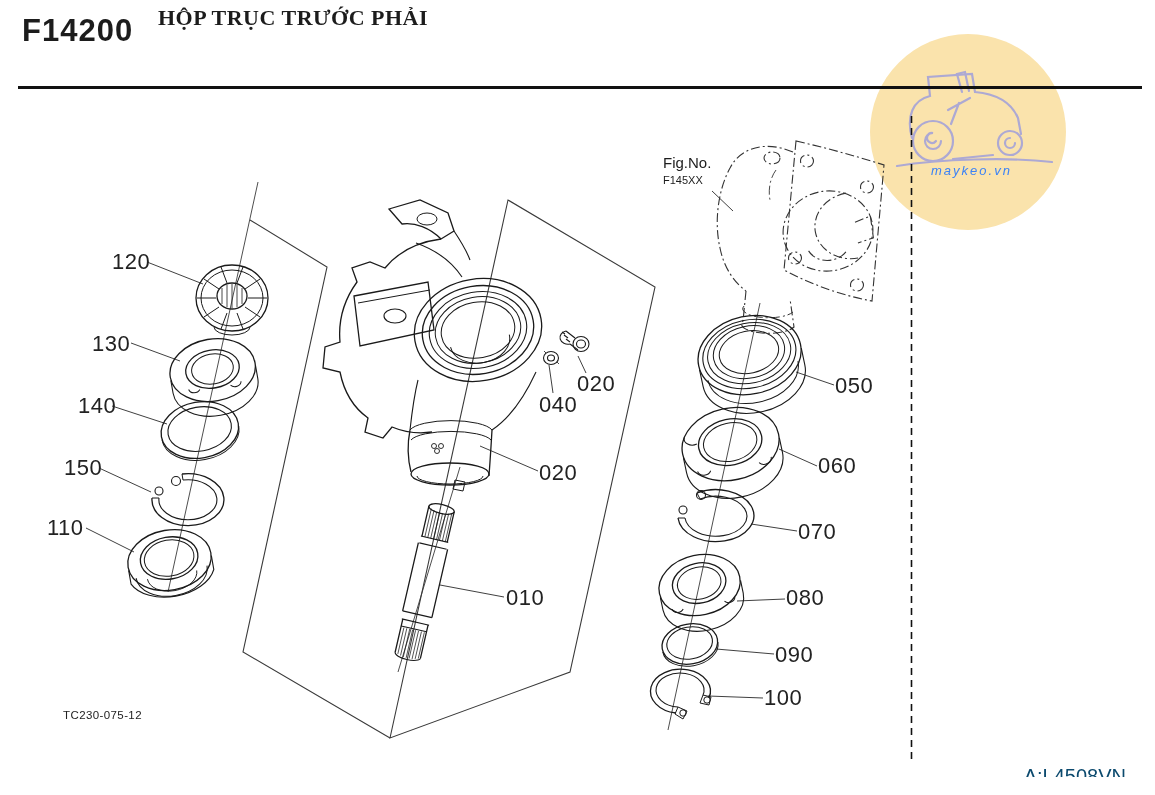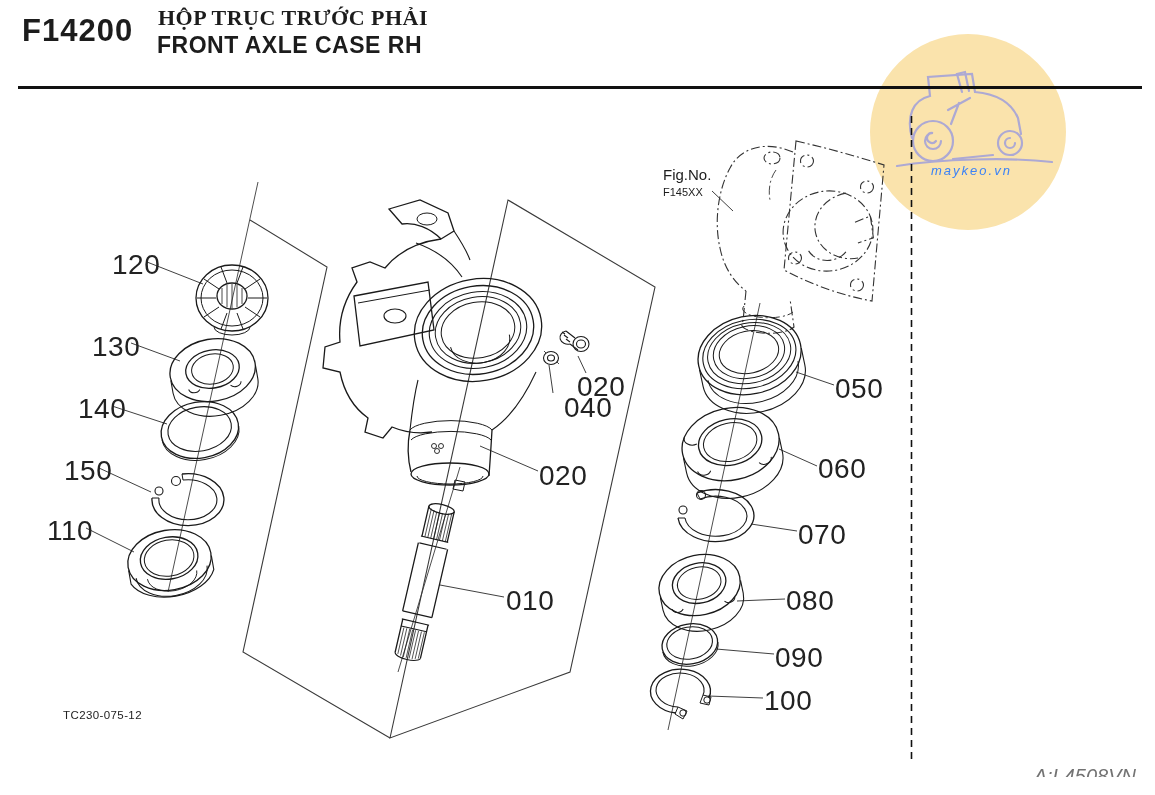--- a/index.html
+++ b/index.html
@@ -12,39 +12,38 @@
   .title-en{position:absolute;left:157px;top:32px;font-size:23px;font-weight:bold;letter-spacing:.5px;}
   .top-rule{position:absolute;left:18px;top:86px;width:1124px;height:3px;background:#111;z-index:5;}
   
   .wm-circle{position:absolute;left:870px;top:34px;width:196px;height:196px;border-radius:50%;
              background:#fae3ac;z-index:1;}
   .wm-text{position:absolute;left:931px;top:163px;font-size:13px;font-style:italic;letter-spacing:2px;
            color:#3b82f6;z-index:2;}
   
   svg.art{position:absolute;left:0;top:0;z-index:3;}
   
-  .callout{position:absolute;font-size:28px;line-height:1;color:#222;letter-spacing:.5px;z-index:4;text-align:right;}
-  .fig-no{position:absolute;left:663px;top:153px;z-index:4;line-height:1.35;margin-top:12px;}
+  .callout{position:absolute;font-size:22px;line-height:1;color:#222;letter-spacing:.5px;z-index:4;text-align:right;}
+  .fig-no{position:absolute;left:663px;top:153px;z-index:4;line-height:1.35;}
   .fig-no .l1{font-size:15px;}
   .fig-no .l2{font-size:11px;}
   .drawing-no{position:absolute;left:63px;top:709px;font-size:11.5px;letter-spacing:.4px;color:#222;z-index:4;}
-  .sheet-code{position:absolute;right:19px;top:765px;font-size:20px;color:#737373;z-index:4;font-style:italic;}
+  .sheet-code{position:absolute;right:29px;top:765px;font-size:20px;color:#0c4a6e;z-index:4;}
   .bottom-rule{position:absolute;left:20px;top:792px;width:1115px;height:2px;z-index:4;
     background:linear-gradient(90deg,#b3b3b3 0 152px,#e6e6e6 152px 155px,#b3b3b3 155px 543px,
       #e6e6e6 543px 546px,#b3b3b3 546px 798px,#e6e6e6 798px 801px,#b3b3b3 801px 893px,
       #e6e6e6 893px 896px,#b3b3b3 896px 100%);}
 </style>
 </head>
 <body>
 
 <div class="page">
 
   <div class="fig-code">F14200</div>
   <div class="title-vi">HỘP TRỤC TRƯỚC PHẢI</div>
-  <div class="title-en">FRONT AXLE CASE RH</div>
 
   <div class="wm-circle"></div>
   <div class="wm-text">maykeo.vn</div>
 
   <svg class="art" width="1155" height="795" viewBox="0 0 1155 795">
 
     <g stroke="#a5a3d8" stroke-width="2.2" fill="none" stroke-linecap="round" opacity="0.9">
       <circle cx="933" cy="141" r="20"></circle>
       <path d="M941,141 a8,8 0 1 1 -8,-8 a5,5 0 1 0 3,8"></path>
       <circle cx="1010" cy="143" r="12"></circle>
@@ -302,21 +301,21 @@
   </svg>
 
   <div class="top-rule"></div>
 
   <div class="callout" style="left:112px;top:251px">120</div>
   <div class="callout" style="left:92px;top:333px">130</div>
   <div class="callout" style="left:78px;top:395px">140</div>
   <div class="callout" style="left:64px;top:457px">150</div>
   <div class="callout" style="left:47px;top:517px">110</div>
   <div class="callout" style="left:577px;top:373px">020</div>
-  <div class="callout" style="left:564px;top:394px">040</div>
+  <div class="callout" style="left:539px;top:394px">040</div>
   <div class="callout" style="left:539px;top:462px">020</div>
   <div class="callout" style="left:506px;top:587px">010</div>
   <div class="callout" style="left:835px;top:375px">050</div>
   <div class="callout" style="left:818px;top:455px">060</div>
   <div class="callout" style="left:798px;top:521px">070</div>
   <div class="callout" style="left:786px;top:587px">080</div>
   <div class="callout" style="left:775px;top:644px">090</div>
   <div class="callout" style="left:764px;top:687px">100</div>
 
   <div class="fig-no">

